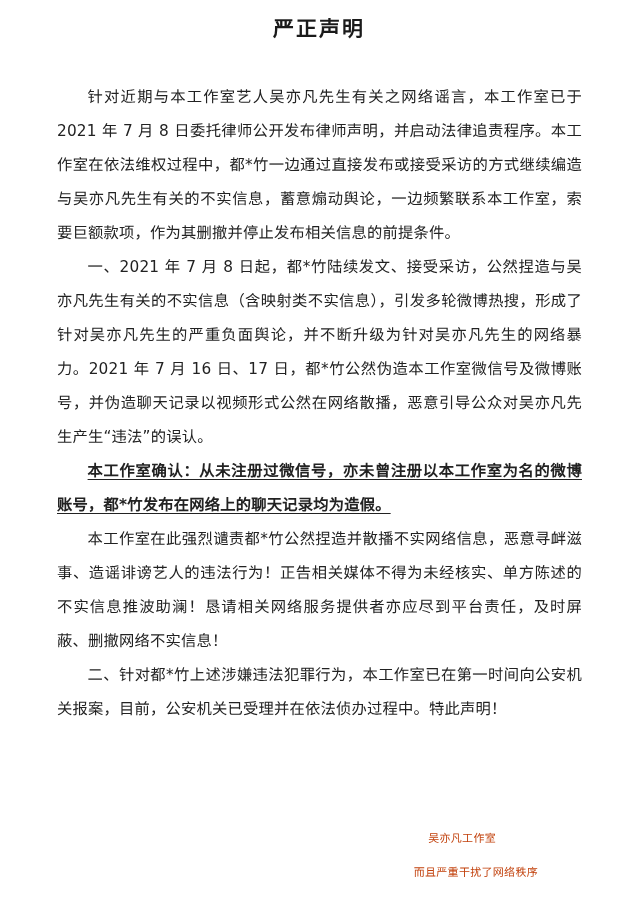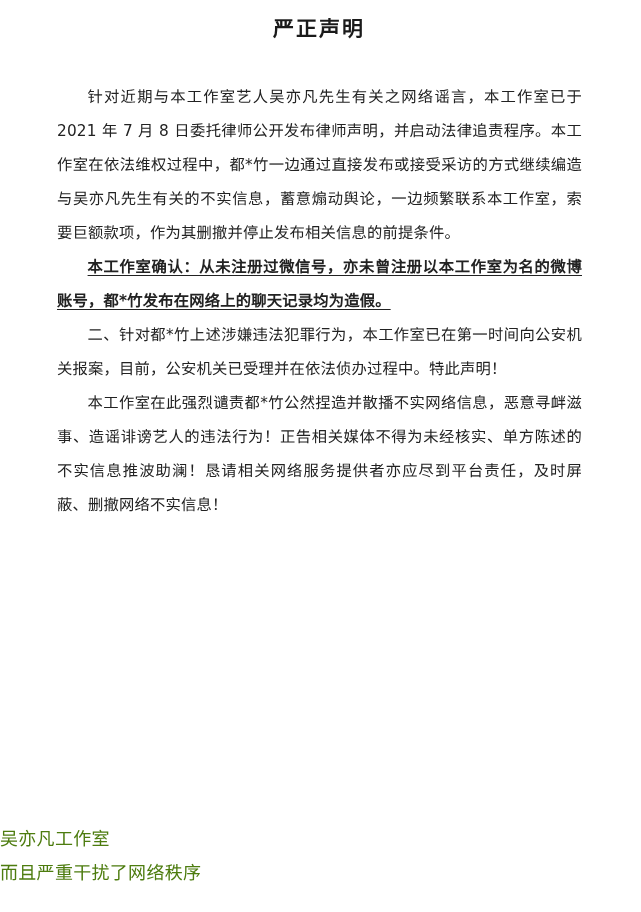--- a/index.html
+++ b/index.html
@@ -55,23 +55,24 @@
     margin-top: 16px;
   }
   .sign-block {
     position: absolute;
     left: 0;
     right: 0;
     bottom: 22px;
     padding-right: 56px;
   }
   .sign-line {
-    font-size: 18px;
+    font-size: 11px;
     line-height: 34px;
-    color: #4d7c0f;
+    color: #c2410c;
+    text-align: right;
     letter-spacing: 0.3px;
   }
   .sign-name {
     padding-right: 86px;
   }
   .sign-date {
     padding-right: 44px;
   }
 </style>
 </head>
@@ -80,26 +81,27 @@
 <div class="page">
 
   <h1 class="doc-title">严正声明</h1>
 
   <div class="body-block">
 
     <p class="para first-para">针对近期与本工作室艺人吴亦凡先生有关之网络谣言，本工作室已于 2021 年 7 月 8 日委托律师公开发布律师声明，并启动法律追责程序。本工作室在依法维权过程中，都*竹一边通过直接发布或接受采访的方式继续编造与吴亦凡先生有关的不实信息，蓄意煽动舆论，一边频繁联系本工作室，索要巨额款项，作为其删撤并停止发布相关信息的前提条件。</p>
 
 
 
+    <p class="para">一、2021 年 7 月 8 日起，都*竹陆续发文、接受采访，公然捏造与吴亦凡先生有关的不实信息（含映射类不实信息），引发多轮微博热搜，形成了针对吴亦凡先生的严重负面舆论，并不断升级为针对吴亦凡先生的网络暴力。2021 年 7 月 16 日、17 日，都*竹公然伪造本工作室微信号及微博账号，并伪造聊天记录以视频形式公然在网络散播，恶意引导公众对吴亦凡先生产生“违法”的误认。</p>
 
     <p class="para underlined">本工作室确认：从未注册过微信号，亦未曾注册以本工作室为名的微博账号，都*竹发布在网络上的聊天记录均为造假。</p>
 
+    <p class="para">本工作室在此强烈谴责都*竹公然捏造并散播不实网络信息，恶意寻衅滋事、造谣诽谤艺人的违法行为！正告相关媒体不得为未经核实、单方陈述的不实信息推波助澜！恳请相关网络服务提供者亦应尽到平台责任，及时屏蔽、删撤网络不实信息！</p>
+
     <p class="para">二、针对都*竹上述涉嫌违法犯罪行为，本工作室已在第一时间向公安机关报案，目前，公安机关已受理并在依法侦办过程中。特此声明！</p>
-
-    <p class="para">本工作室在此强烈谴责都*竹公然捏造并散播不实网络信息，恶意寻衅滋事、造谣诽谤艺人的违法行为！正告相关媒体不得为未经核实、单方陈述的不实信息推波助澜！恳请相关网络服务提供者亦应尽到平台责任，及时屏蔽、删撤网络不实信息！</p>
 
   </div>
 
   <div class="sign-block">
     <div class="sign-line sign-name">吴亦凡工作室</div>
     <div class="sign-line sign-date">而且严重干扰了网络秩序</div>
   </div>
 
 </div>
 

